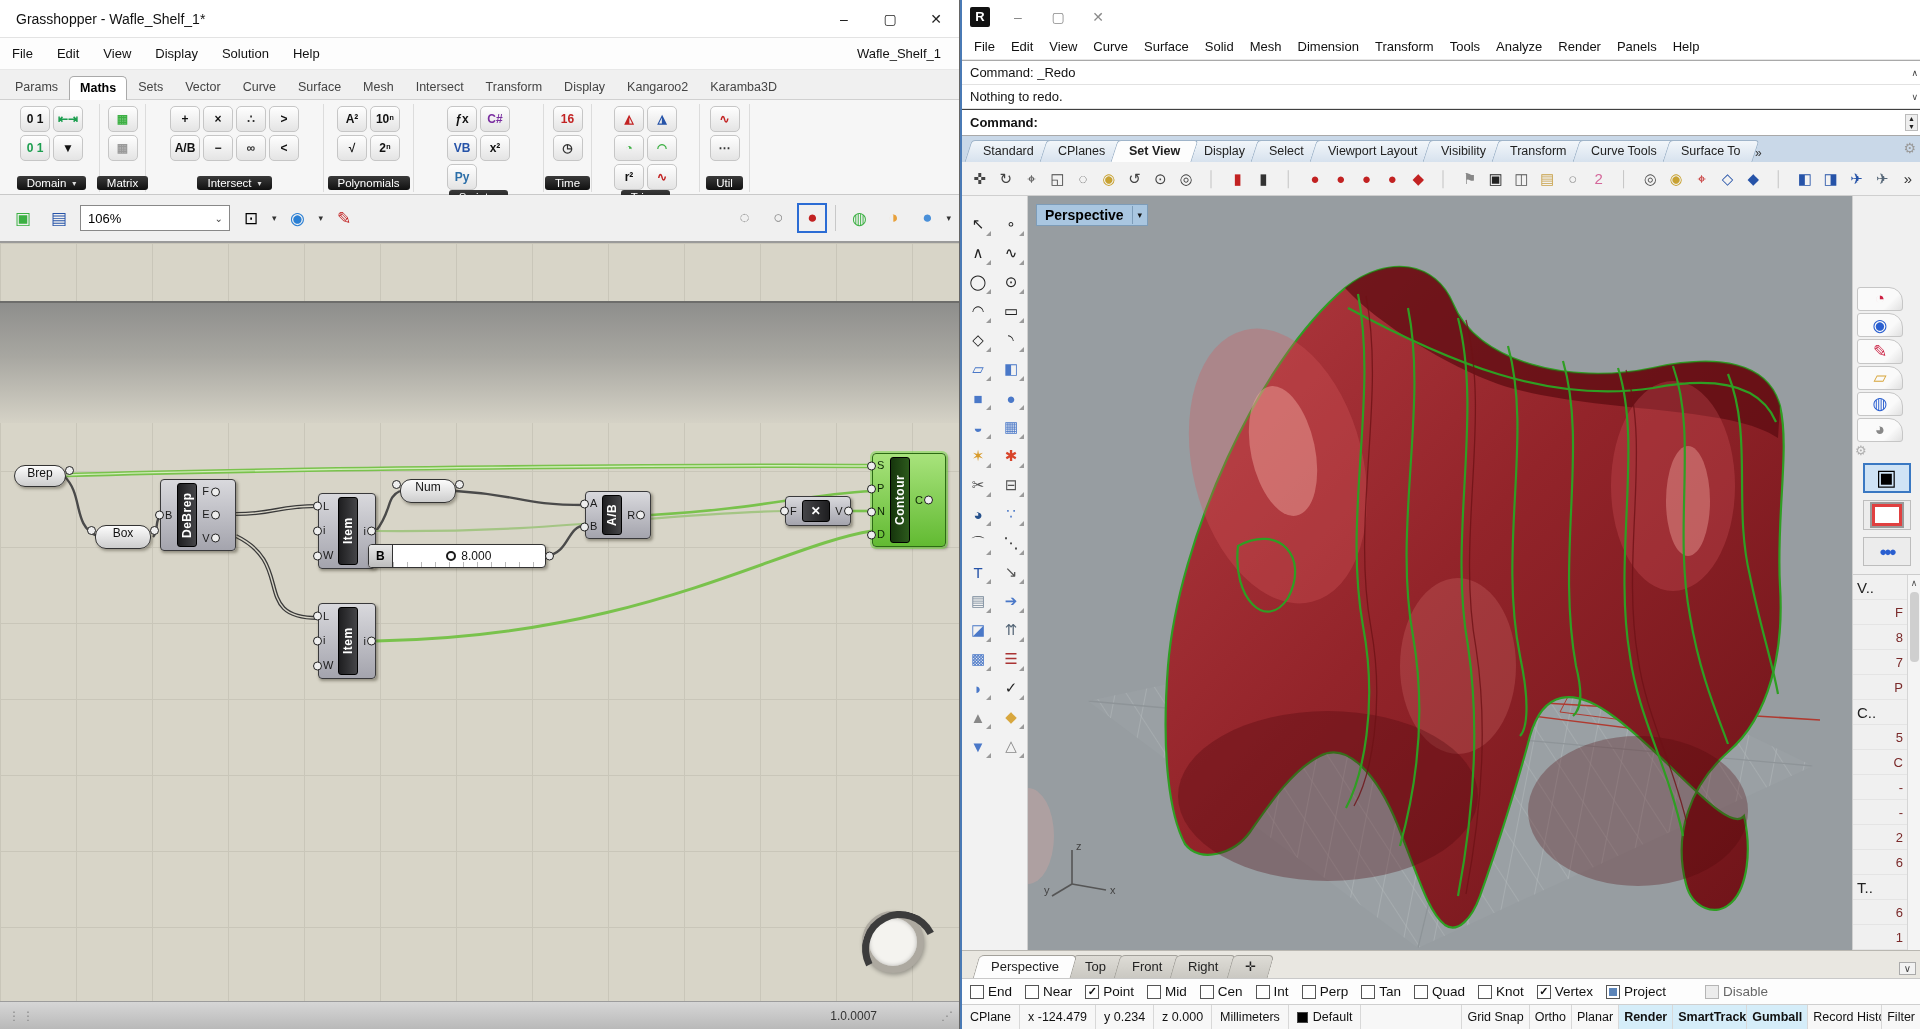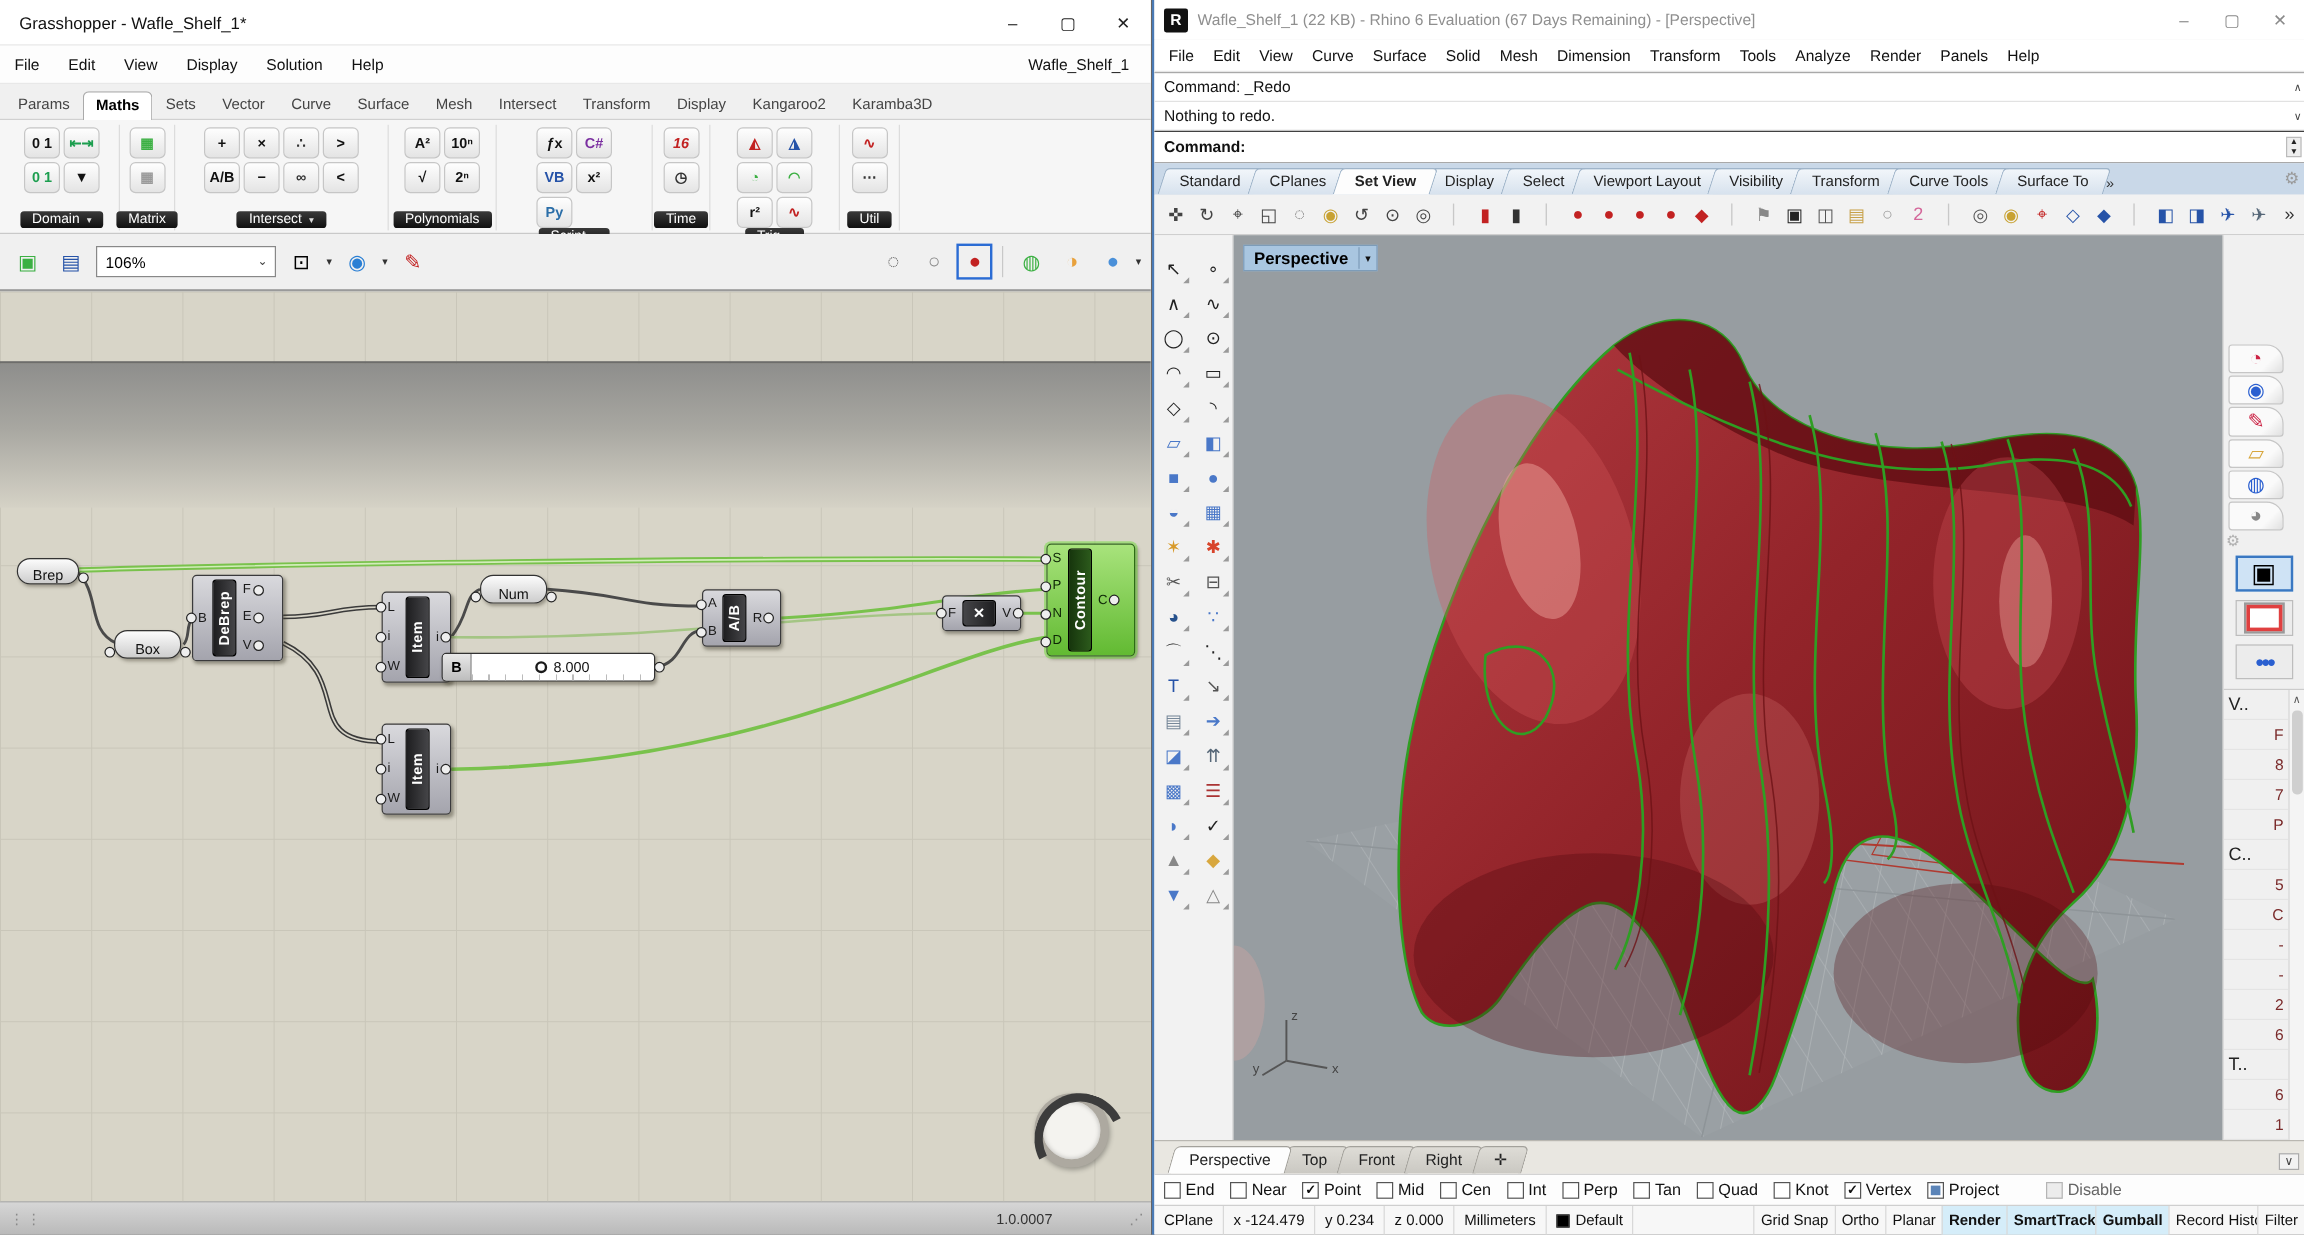--- a/index.html
+++ b/index.html
@@ -46,21 +46,21 @@
   .gports { display:flex; flex-direction:column; justify-content:space-around; padding:0 4px; font-size:11px; color:#1a1a1a; }
   .gport { position:relative; line-height:1; }
   .gport.pin::before { content:""; position:absolute; left:-10px; top:50%; transform:translateY(-50%); width:7px; height:7px; border:1.5px solid #222; border-radius:50%; background:#eee; }
   .gport.pout::after { content:""; position:absolute; right:-10px; top:50%; transform:translateY(-50%); width:7px; height:7px; border:1.5px solid #222; border-radius:50%; background:#eee; }
   .gcore { writing-mode:vertical-rl; transform:rotate(180deg); display:flex; align-items:center; justify-content:center;
     background:linear-gradient(90deg,#454548,#1e1e20); color:#fff; font-weight:bold; font-size:12px; letter-spacing:.5px;
     border:1px solid #000; border-radius:3px; margin:3px 1px; padding:4px 2px; }
   .gnode.green { background:linear-gradient(180deg,#a8e37c,#62ba32); border-color:#2c6b14; box-shadow:0 0 0 2px rgba(120,220,70,.55),1.5px 2px 3px rgba(60,55,40,.45); }
   .gnode.green .gcore { background:linear-gradient(90deg,#2c5a1c,#16350c); }
   .gnode.green .gport { color:#0d2606; }
-  .gpill { position:absolute; display:flex; align-items:flex-end; justify-content:center; border:1.5px solid #333; border-radius:11px;
+  .gpill { position:absolute; display:flex; align-items:flex-start; justify-content:center; border:1.5px solid #333; border-radius:11px;
     background:linear-gradient(180deg,#fcfcfc,#cdcdcd); font-size:12px; color:#111; box-shadow:1.5px 2px 3px rgba(60,55,40,.4); }
   .gpill.pin::before { content:""; position:absolute; left:-9px; width:7px; height:7px; border:1.5px solid #222; border-radius:50%; background:#eee; }
   .gpill.pout::after { content:""; position:absolute; right:-9px; width:7px; height:7px; border:1.5px solid #222; border-radius:50%; background:#eee; }
   .gslider { position:absolute; display:flex; border:1.5px solid #333; border-radius:4px; background:#fff; box-shadow:1.5px 2px 3px rgba(60,55,40,.4); overflow:visible; }
   .gslider .tag { background:linear-gradient(180deg,#e8e8e8,#bdbdbd); border-right:1.5px solid #333; font-weight:bold; font-size:12px; display:flex; align-items:center; padding:0 7px; border-radius:3px 0 0 3px; }
   .gslider .track { flex:1; position:relative; display:flex; align-items:center; justify-content:center; gap:5px; font-size:12px; color:#111;
     background-image:repeating-linear-gradient(90deg,#bbb 0 1px,transparent 1px 14px); background-size:100% 5px; background-position:0 bottom; background-repeat:no-repeat; }
   .gslider .knob { width:10px; height:10px; border:2.5px solid #1a1a1a; border-radius:50%; background:#fff; }
   .gslider::after { content:""; position:absolute; right:-9px; top:50%; transform:translateY(-50%); width:7px; height:7px; border:1.5px solid #222; border-radius:50%; background:#eee; }
   .radar { position:absolute; left:862px; top:668px; width:62px; height:62px; border-radius:50%; background:#f4f3ef; border:7px solid #ada9a0; box-shadow:inset 0 0 4px rgba(0,0,0,.25),1px 2px 4px rgba(0,0,0,.3); }
@@ -252,21 +252,21 @@
             <span class="ric" style="color: rgb(17, 17, 17);">x²</span>
             <span class="ric" style="color: rgb(43, 110, 168);">Py</span>
           </div>
         <div class="rlabel">
             <span>Script</span>
             <span class="rcaret">▾</span>
           </div>
       </div>
       <div class="rgroup" style="width:48px">
         <div class="ricons cols-1">
-            <span class="ric" style="color: rgb(194, 34, 34); font-style: italic;">16</span>
+            <span class="ric" style="color: rgb(194, 34, 34);">16</span>
             <span class="ric" style="color: rgb(51, 51, 51);">◷</span>
           </div>
         <div class="rlabel">
             <span>Time</span>
           </div>
       </div>
       <div class="rgroup" style="width:108px">
         <div class="ricons cols-3">
             <span class="ric" style="color: rgb(194, 34, 34);">◭</span>
             <span class="ric" style="color: rgb(38, 83, 168);">◮</span>
@@ -438,21 +438,20 @@
     <div class="gh-status">
       <span class="gh-grip">⋮⋮</span>
       <span class="gh-version">1.0.0007</span>
       <span class="gh-corner">⋰</span>
     </div>
   </section>
 
   <section class="rh">
     <div class="rh-titlebar">
       <span class="rh-logo">R</span>
-      <span class="rh-title">Wafle_Shelf_1 (22 KB) - Rhino 6 Evaluation (67 Days Remaining) - [Perspective]</span>
       <span class="winbtn">–</span>
       <span class="winbtn">▢</span>
       <span class="winbtn">✕</span>
     </div>
 
     <div class="rh-menubar">
 
         <span class="menu-item">File</span>
 
         <span class="menu-item">Edit</span>

